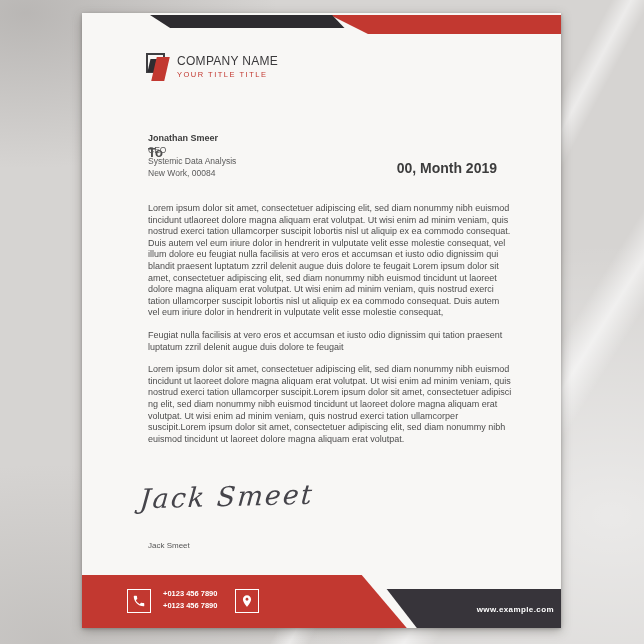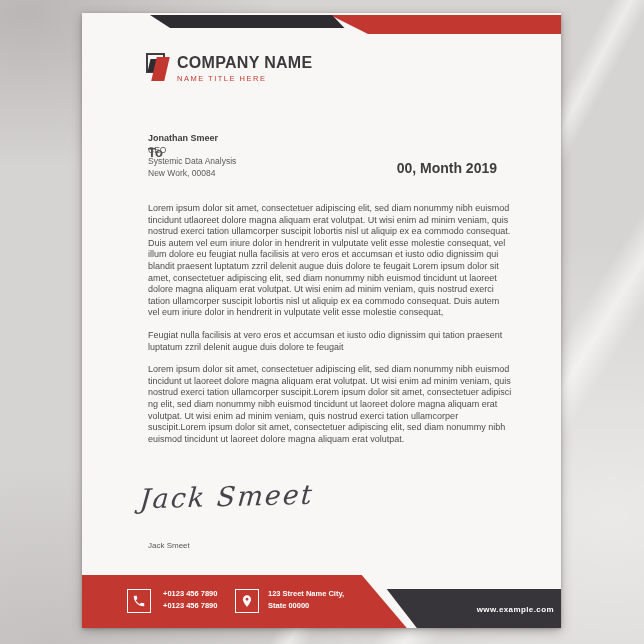--- a/index.html
+++ b/index.html
@@ -42,21 +42,21 @@
   .logo-shape-black {
     position:absolute; left:1px; top:4px; width:9px; height:13px;
     background:#2e2c30; transform:skewX(-13deg);
   }
   .logo-shape-red {
     position:absolute; left:6px; top:2px; width:13px; height:24px;
     background:var(--red); transform:skewX(-13deg);
   }
   .logo-text { position:absolute; left:95px; top:41px; }
   .company-name {
-    font-size:16px; font-weight:bold; color:#3b3a3c; letter-spacing:.3px;
+    font-size:12px; font-weight:normal; color:#3b3a3c; letter-spacing:.3px;
   }
   .company-tagline {
     font-size:7.5px; color:var(--red); letter-spacing:1.5px; margin-top:2px;
   }
 
   
   .to-label { position:absolute; left:66px; top:100px; font-size:13px; font-weight:bold; color:#4c4c4c;margin-top:32px; }
   .recipient { position:absolute; left:66px; top:120px; font-size:8.5px; line-height:11.6px; color:#5a5a5a; }
   .recipient-name { font-weight:bold; color:#3d3d3d; font-size:9px; }
   .date-line { position:absolute; right:64px; top:147px; font-size:14px; font-weight:bold; color:#3d3d3d; }
@@ -114,21 +114,21 @@
 
   <div class="band-red-top"></div>
   <div class="band-black-top"></div>
 
   <div class="logo-mark">
     <div class="logo-shape-black"></div>
     <div class="logo-shape-red"></div>
   </div>
   <div class="logo-text">
     <div class="company-name">COMPANY NAME</div>
-    <div class="company-tagline">NAME TITLE HERE</div>
+    <div class="company-tagline">YOUR TITLE TITLE</div>
   </div>
 
   <div class="to-label">To</div>
   <div class="recipient">
     <div class="recipient-name">Jonathan Smeer</div>
     <div>CEO</div>
     <div>Systemic Data Analysis</div>
     <div>New Work, 00084</div>
   </div>
   <div class="date-line">00, Month 2019</div>
@@ -154,20 +154,16 @@
   <div class="footer-text phone-lines">
     <div>+0123 456 7890</div>
     <div>+0123 456 7890</div>
   </div>
 
   <div class="icon-box pin-box">
     <svg viewBox="0 0 24 24" aria-hidden="true">
       <path d="M12 2C8.13 2 5 5.13 5 9c0 5.25 7 13 7 13s7-7.75 7-13c0-3.87-3.13-7-7-7zm0 9.5c-1.38 0-2.5-1.12-2.5-2.5s1.12-2.5 2.5-2.5 2.5 1.12 2.5 2.5-1.12 2.5-2.5 2.5z"></path>
     </svg>
   </div>
-  <div class="footer-text address-lines">
-    <div>123 Street Name City,</div>
-    <div>State 00000</div>
-  </div>
 
   <div class="website">www.example.com</div>
 
 </div>
 
 </body></html>

